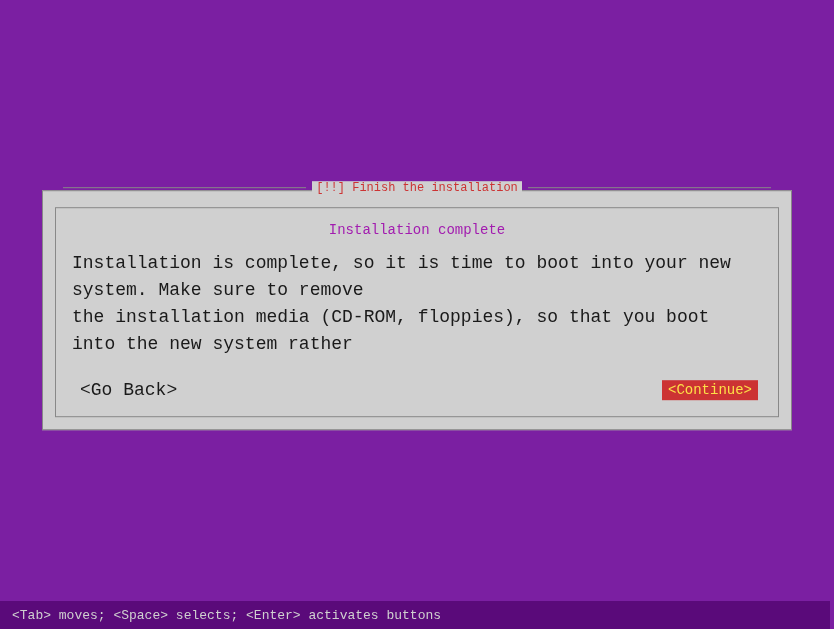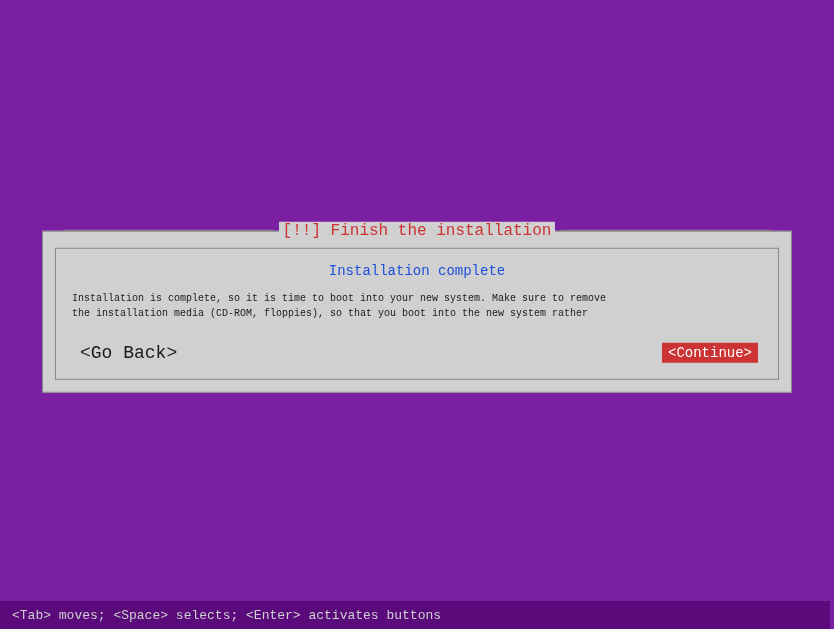--- a/index.html
+++ b/index.html
@@ -73,45 +73,45 @@
 
     .dialog-title-line-right {
       flex: 1;
       height: 1px;
       background-color: #888;
       margin: 0 20px 0 6px;
     }
 
     .dialog-title-text {
       color: #cc3333;
-      font-size: 16px;
+      font-size: 12px;
       font-family: 'Courier New', Courier, monospace;
       white-space: nowrap;
       background-color: #d0d0d0;
       padding: 0 4px;
     }
 
     .dialog-inner {
       border: 1px solid #888;
       margin: 16px 12px 12px 12px;
       padding: 14px 16px;
       background-color: #d0d0d0;
     }
 
     .dialog-subtitle {
-      color: #1d4ed8;
+      color: #a21caf;
       text-align: center;
       font-size: 14px;
       font-family: 'Courier New', Courier, monospace;
       margin-bottom: 12px;
     }
 
     .dialog-body {
       color: #1a1a1a;
-      font-size: 10px;
+      font-size: 18px;
       font-family: 'Courier New', Courier, monospace;
       line-height: 1.5;
       margin-bottom: 20px;
     }
 
     .dialog-buttons {
       display: flex;
       justify-content: space-between;
       align-items: center;
       padding: 0 4px;
@@ -122,21 +122,21 @@
       color: #1a1a1a;
       border: none;
       font-family: 'Courier New', Courier, monospace;
       font-size: 18px;
       cursor: pointer;
       padding: 2px 4px;
     }
 
     .btn-continue {
       background-color: #cc3333;
-      color: #ffffff;
+      color: #fde047;
       border: none;
       font-family: 'Courier New', Courier, monospace;
       font-size: 14px;
       cursor: pointer;
       padding: 2px 6px;
     }
   </style>
 </head>
 <body>
 

